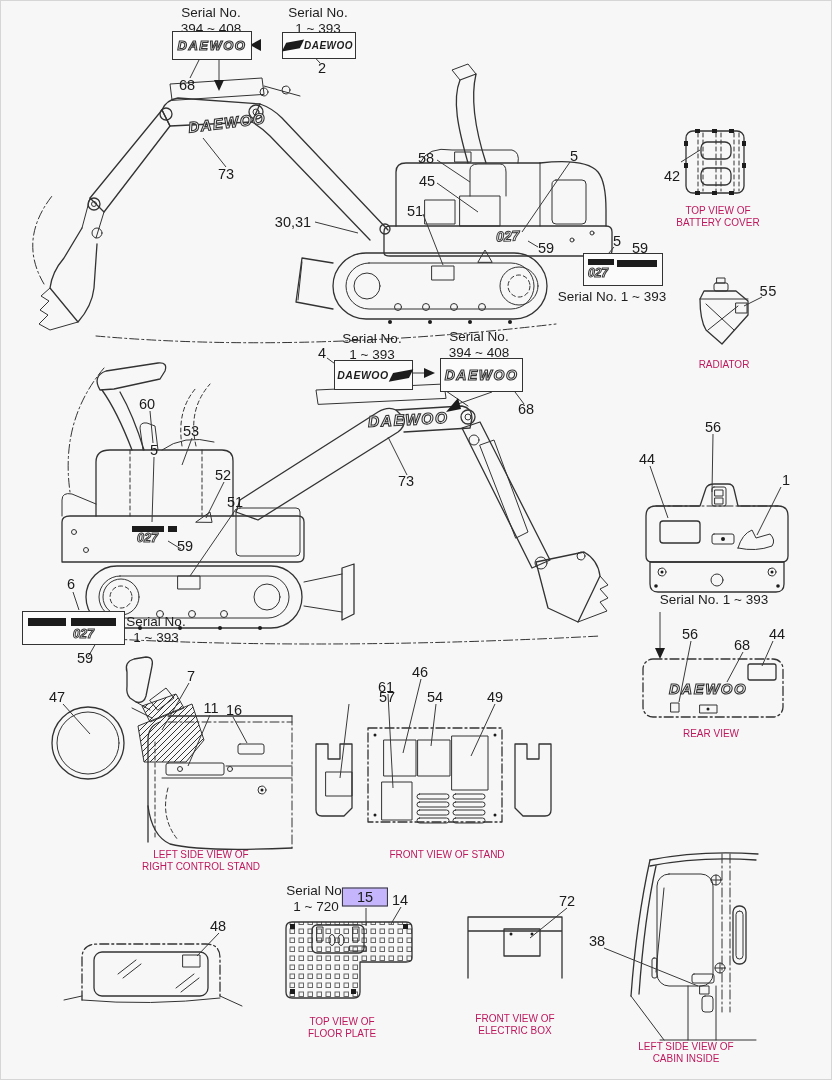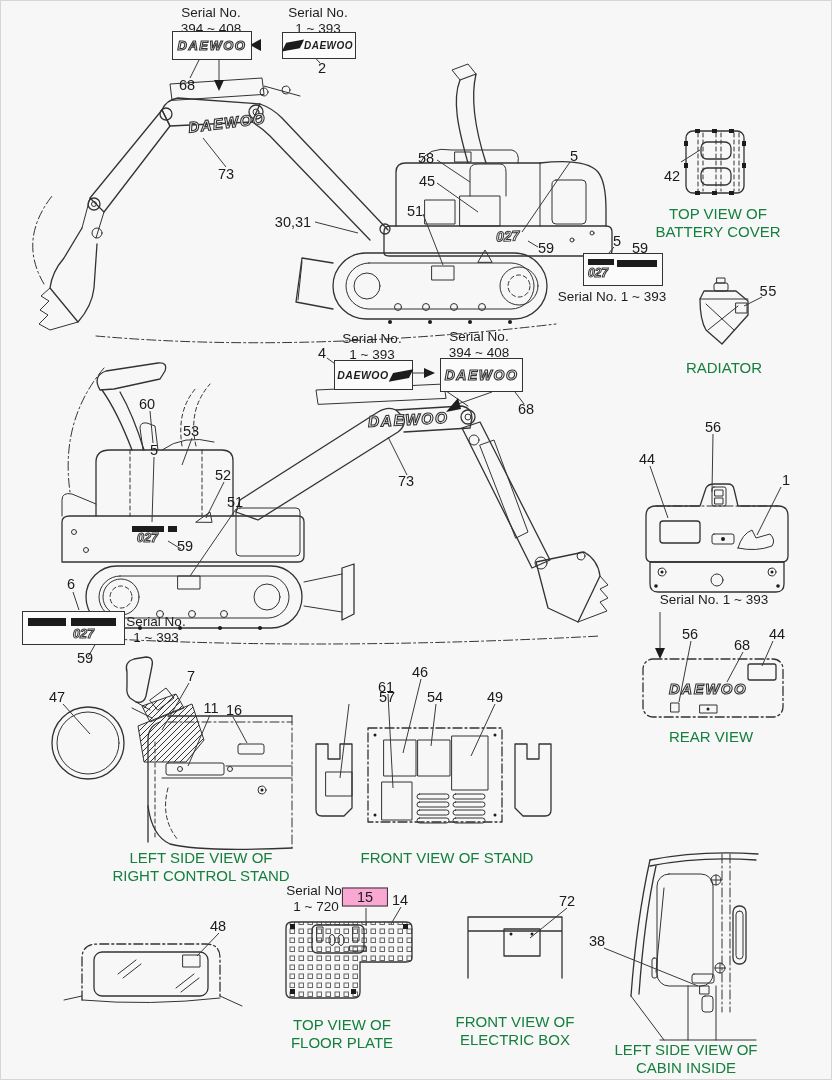--- a/index.html
+++ b/index.html
@@ -1,24 +1,24 @@
 <!DOCTYPE html>
 <html><head>
 <meta charset="utf-8">
 <style>
   html,body{margin:0;padding:0;background:#e9e9e9;}
   .page{position:relative;width:832px;height:1080px;background:#f7f7f7;
         font-family:"Liberation Sans",sans-serif;color:#222;overflow:hidden;
         box-shadow:inset 0 0 0 1px #d6d6d6;}
   .t{position:absolute;white-space:nowrap;}
   .ctr{transform:translateX(-50%);text-align:center;}
-  .cap{font-size:15px;line-height:1.2;color:#15803d;}
+  .cap{font-size:10px;line-height:1.2;color:#be185d;}
   .ser{font-size:13.5px;line-height:1.15;color:#1d1d1d;}
   .callout{position:absolute;transform:translate(-50%,-50%);font-size:14.5px;color:#1a1a1a;z-index:6;}
-  .callout.boxed{border:1.3px solid #333;background:#f9a8d4;padding:0 14px;line-height:17px;}
+  .callout.boxed{border:1.3px solid #333;background:#c4b5fd;padding:0 14px;line-height:17px;}
   .labelbox{position:absolute;border:1.4px solid #333;background:#fbfbfb;z-index:5;}
   .decal-outline{font-weight:bold;font-style:italic;letter-spacing:1.5px;color:#333;
                  -webkit-text-fill-color:#f7f7f7;-webkit-text-stroke:1.1px #333;}
   .decal-solid{font-weight:bold;font-style:italic;letter-spacing:.5px;color:#1c1c1c;}
   .model{font-weight:bold;font-style:italic;color:#444;
          -webkit-text-fill-color:#f7f7f7;-webkit-text-stroke:1px #3a3a3a;}
   .slash{display:inline-block;background:#1c1c1c;}
   .bar{position:absolute;background:#1c1c1c;}
   svg{position:absolute;left:0;top:0;z-index:2;}
   .txtlayer{position:absolute;left:0;top:0;width:832px;height:1080px;z-index:5;}

